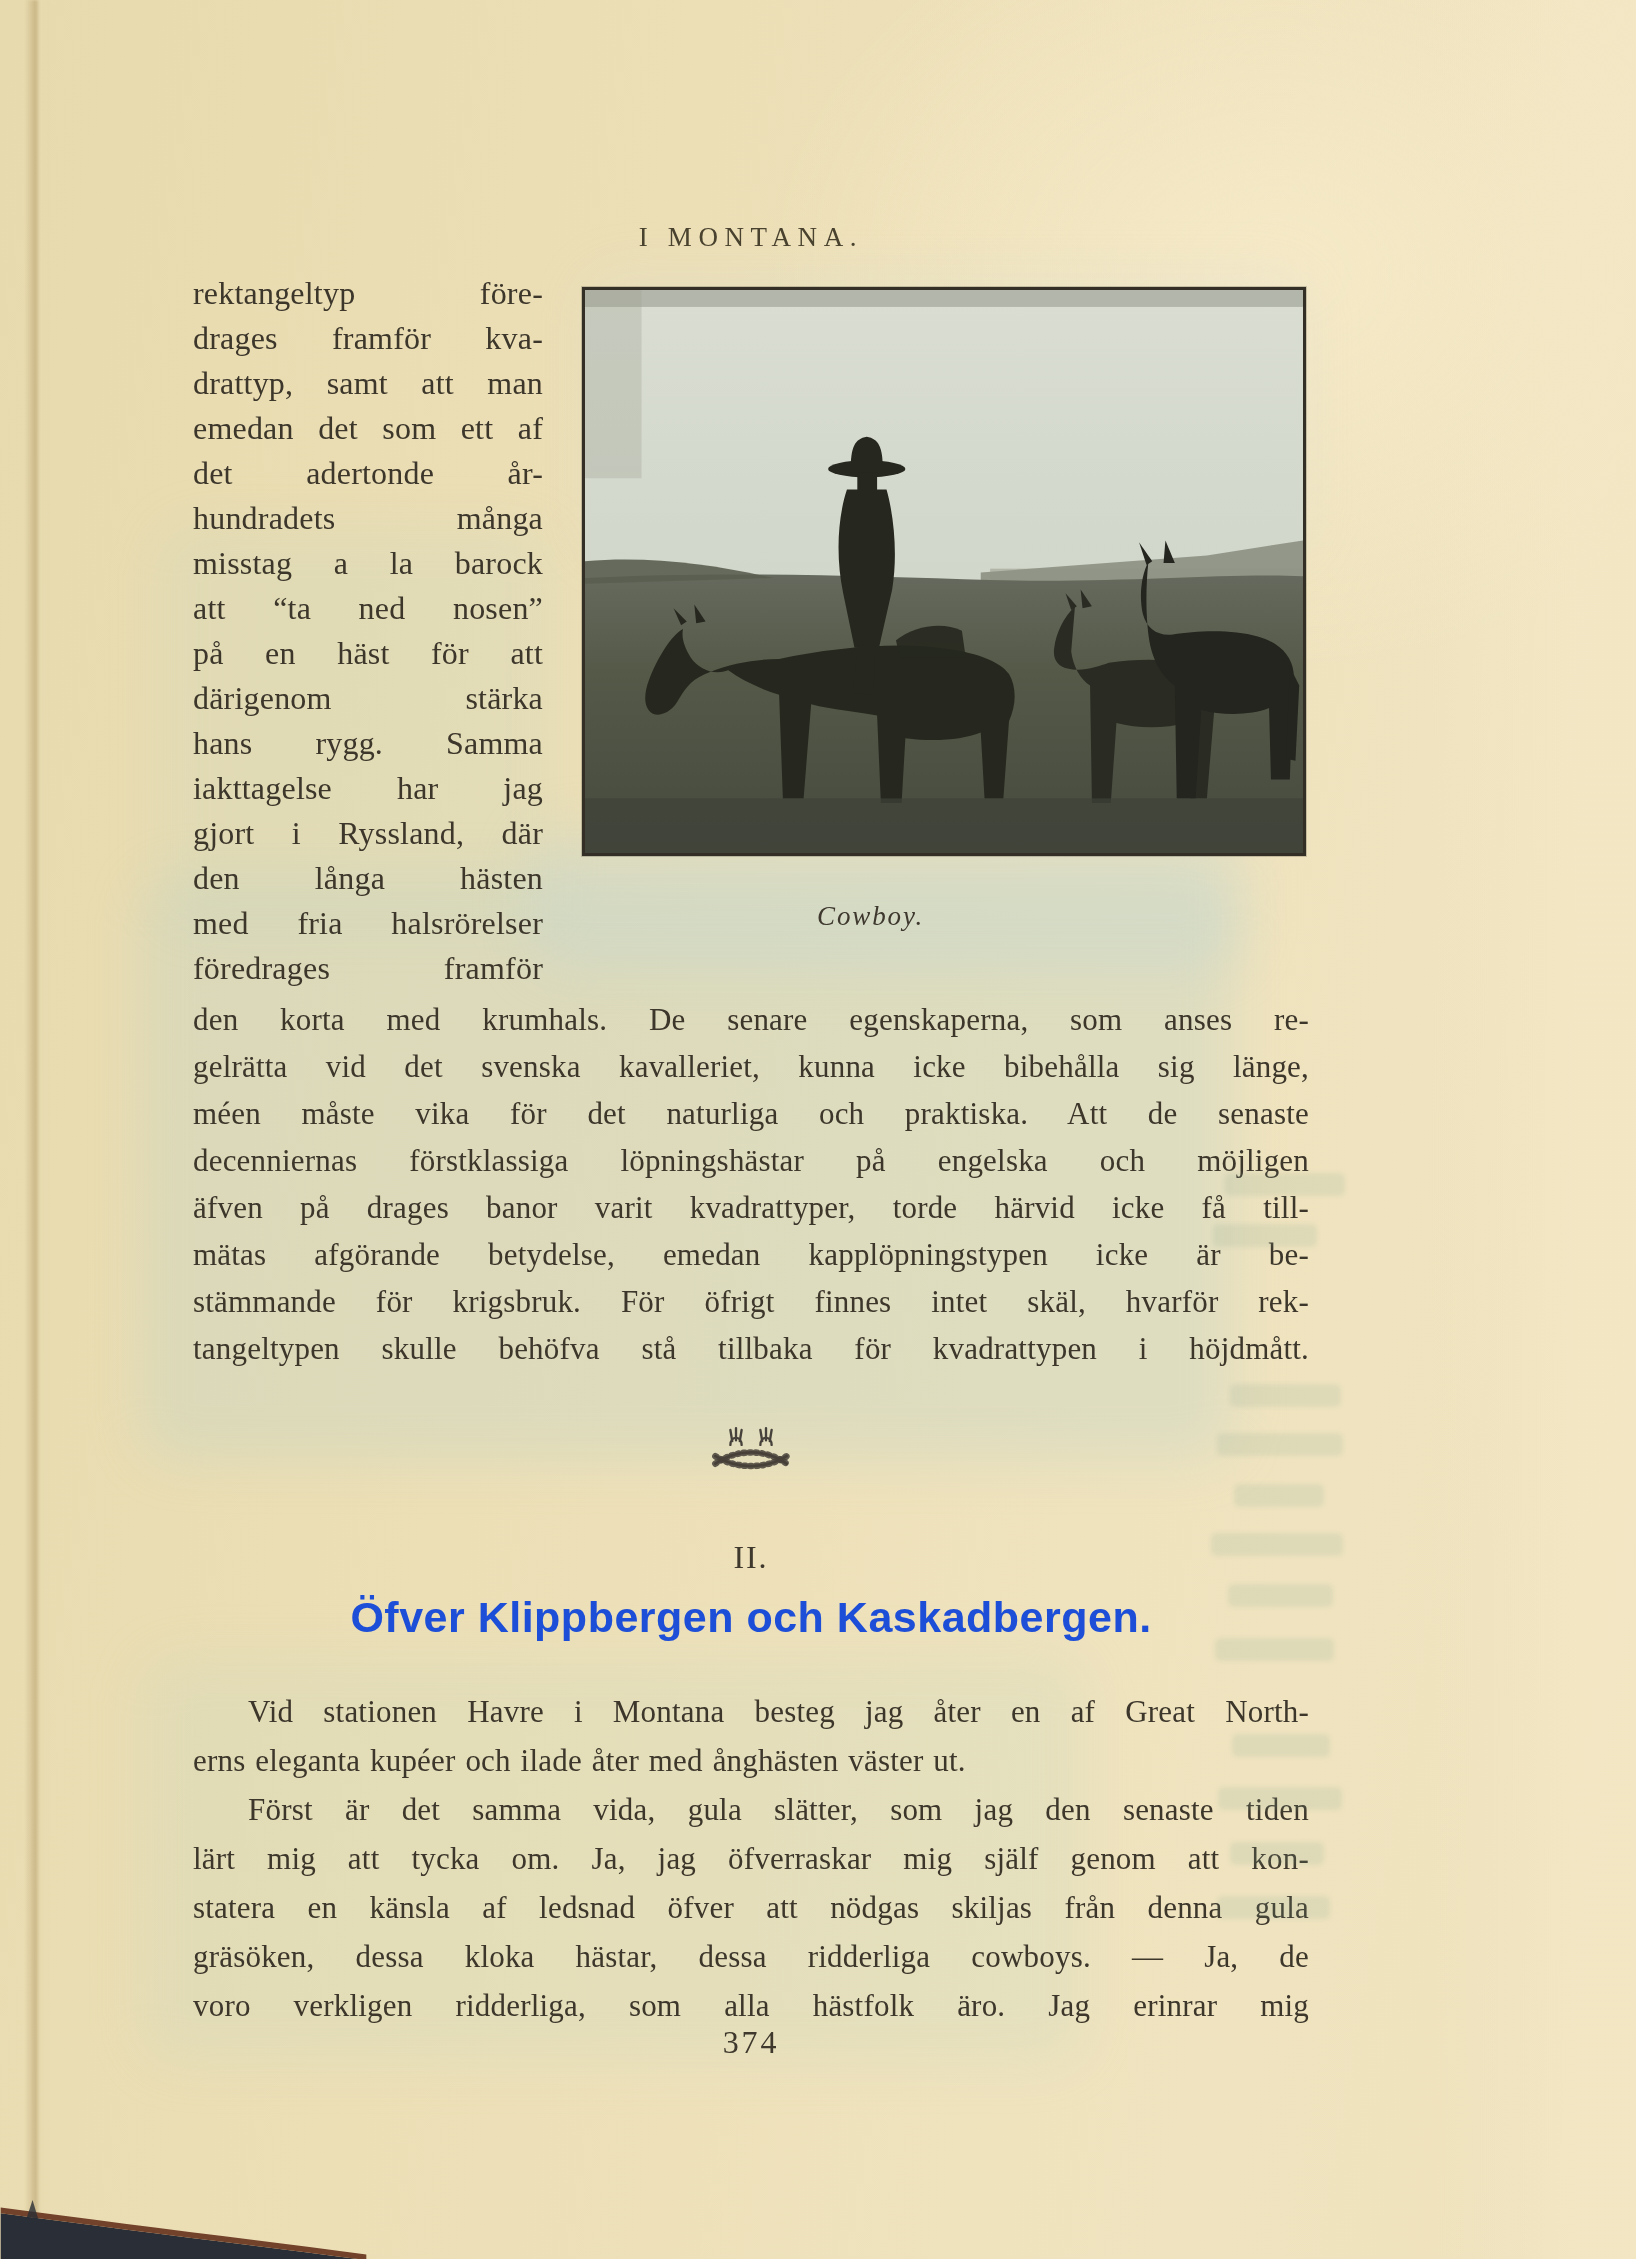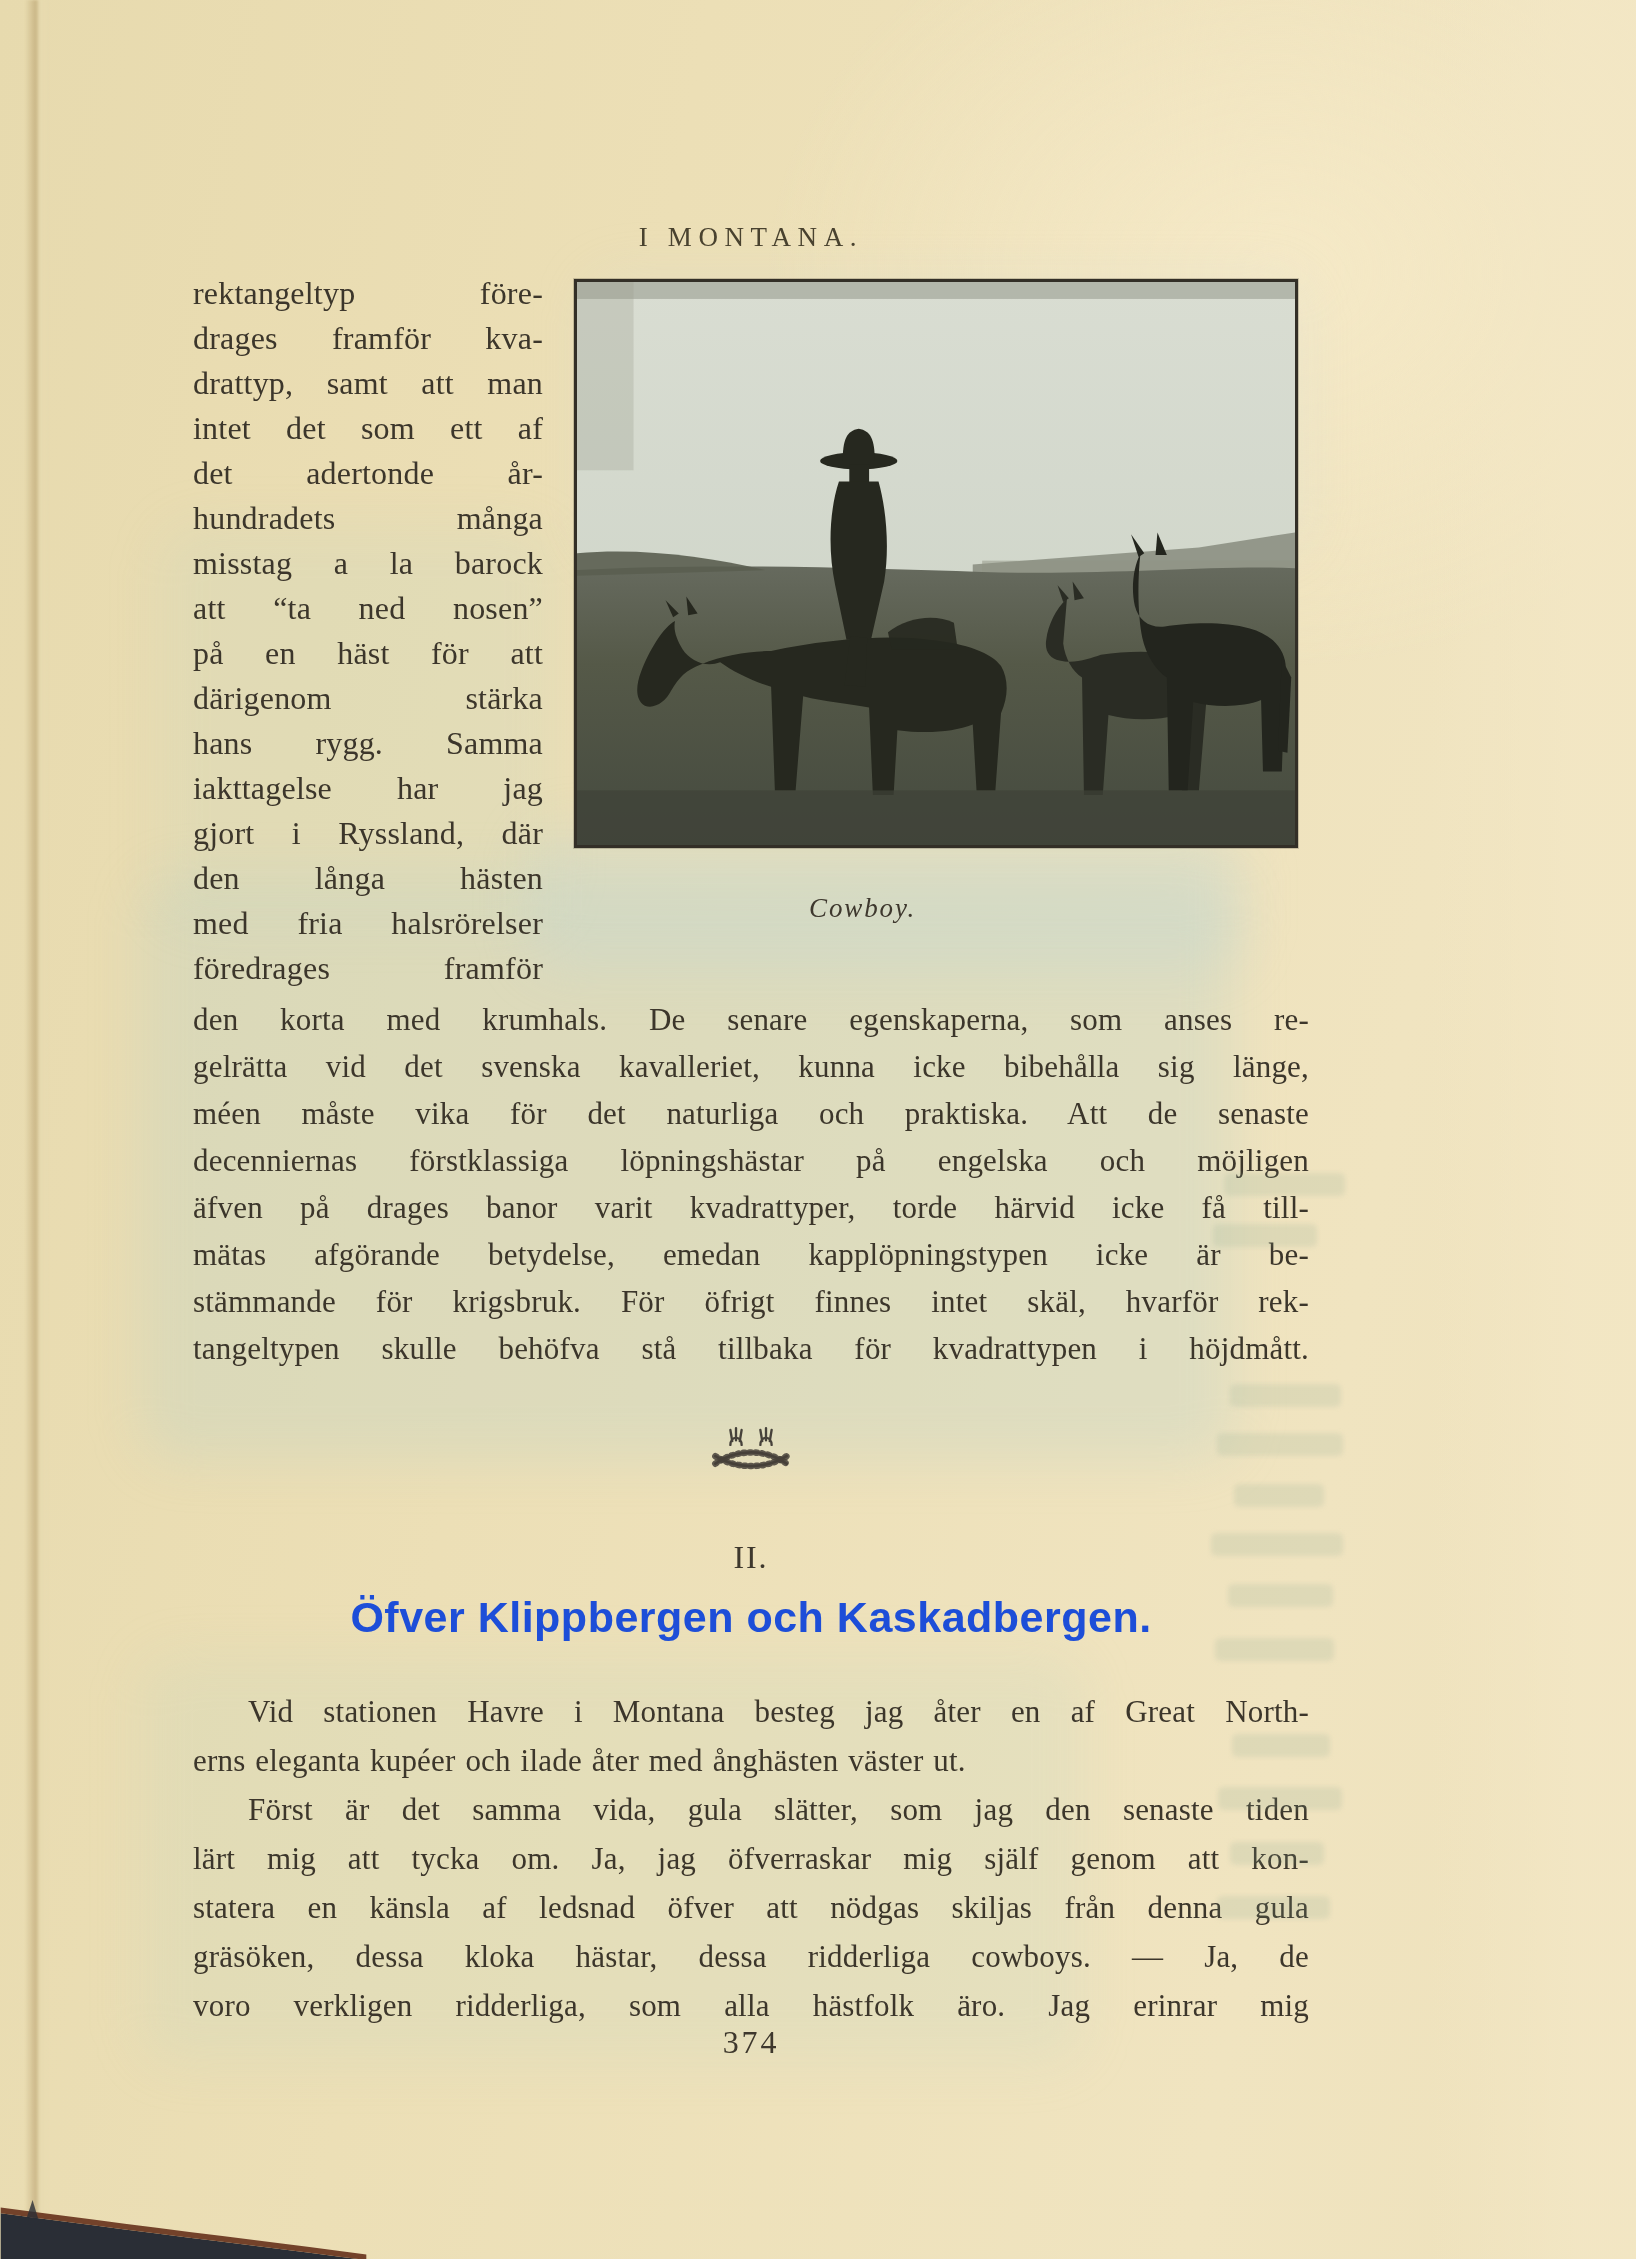--- a/index.html
+++ b/index.html
@@ -26,21 +26,21 @@
   .right-edge{
     right:0;top:0;width:207px;height:2260px;position:absolute;pointer-events:none;
     background:linear-gradient(90deg,rgba(243,231,197,0) 0%, rgba(243,231,197,.8) 70%);
   }
 
   .running-header{
     left:193px;top:222px;width:1116px;position:absolute;text-align:center;
     font-size:27px;letter-spacing:6.6px;color:#49422f;
   }
 
-  figure.photo-figure{left:574px;top:279px;position:absolute;margin:0;width:577px;}
+  figure.photo-figure{left:574px;top:279px;position:absolute;margin:8px;width:577px;}
   .photo-frame{
     width:718px;height:563px;border:3.8px solid #332f27;background:#cdd3c7;
     box-shadow:0 0 0 0.9px rgba(60,54,43,.25);
   }
   .photo-frame svg{display:block;width:718px;height:563px;}
   figcaption{
     display:block;text-align:center;margin-top:45px;
     font-style:italic;font-size:27px;letter-spacing:1.9px;color:#3e382e;
   }
 
@@ -152,21 +152,21 @@
       <rect x="0" y="540" width="762" height="58" fill="#3e4238" opacity="0.7"></rect>
     </svg>
   </div>
   <figcaption>Cowboy.</figcaption>
 </figure>
 
 <div class="leftcol">
     <div class="line">rektangeltyp före-</div>
     <div class="line">drages framför kva-</div>
     <div class="line">drattyp, samt att man</div>
-    <div class="line">intet det som ett af</div>
+    <div class="line">emedan det som ett af</div>
     <div class="line">det adertonde år-</div>
     <div class="line">hundradets många</div>
     <div class="line">misstag a la barock</div>
     <div class="line">att “ta ned nosen”</div>
     <div class="line">på en häst för att</div>
     <div class="line">därigenom stärka</div>
     <div class="line">hans rygg. Samma</div>
     <div class="line">iakttagelse har jag</div>
     <div class="line">gjort i Ryssland, där</div>
     <div class="line">den långa hästen</div>

